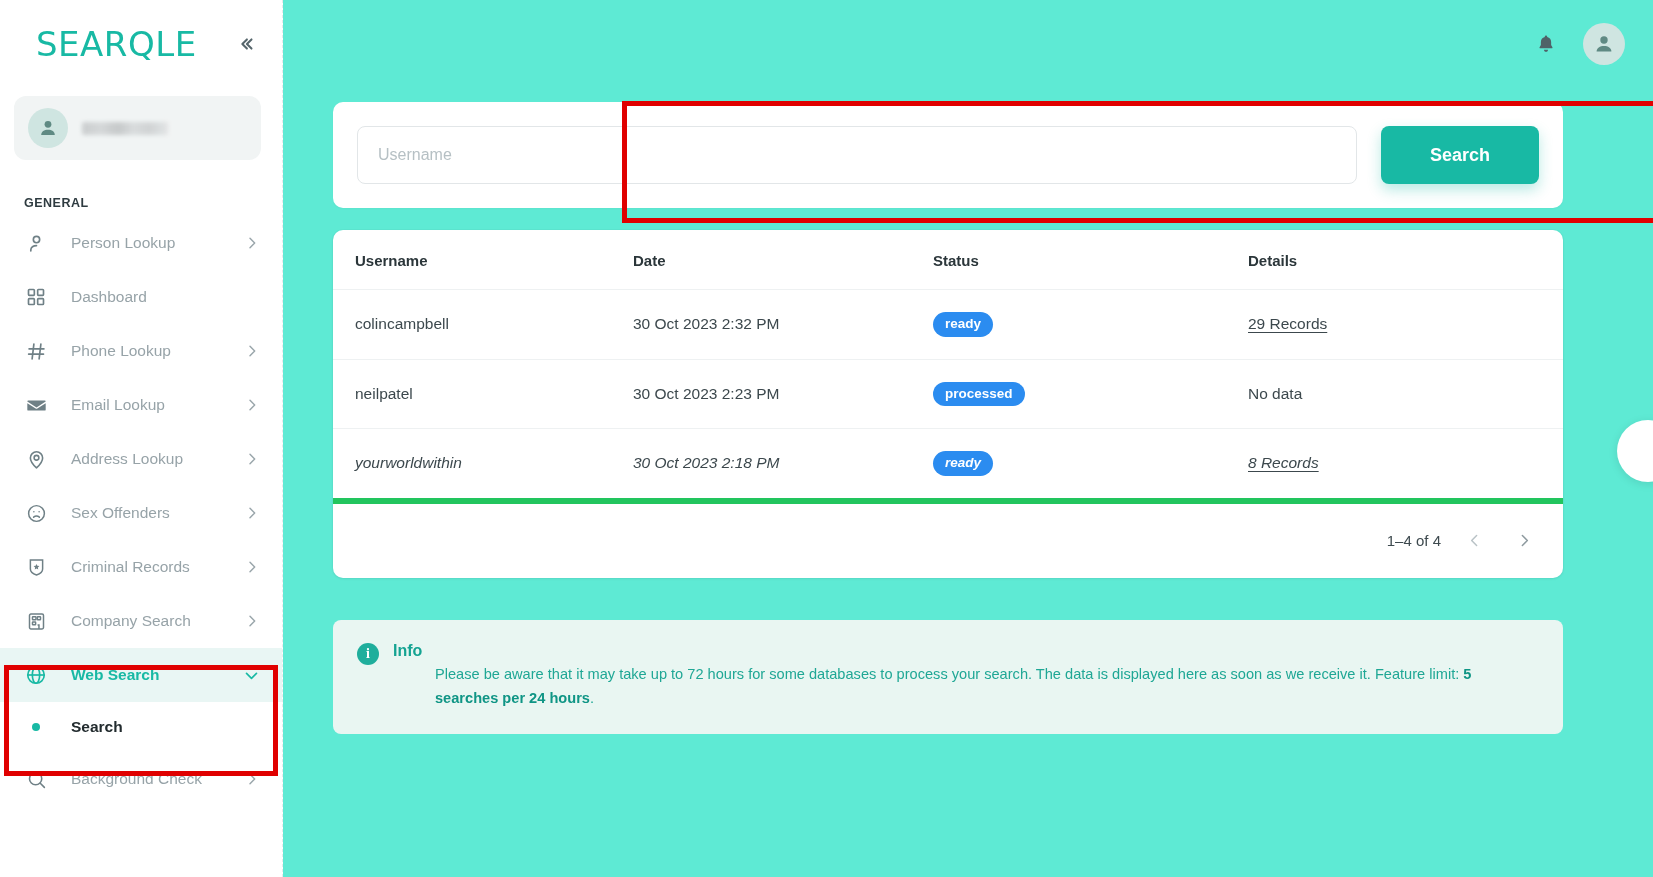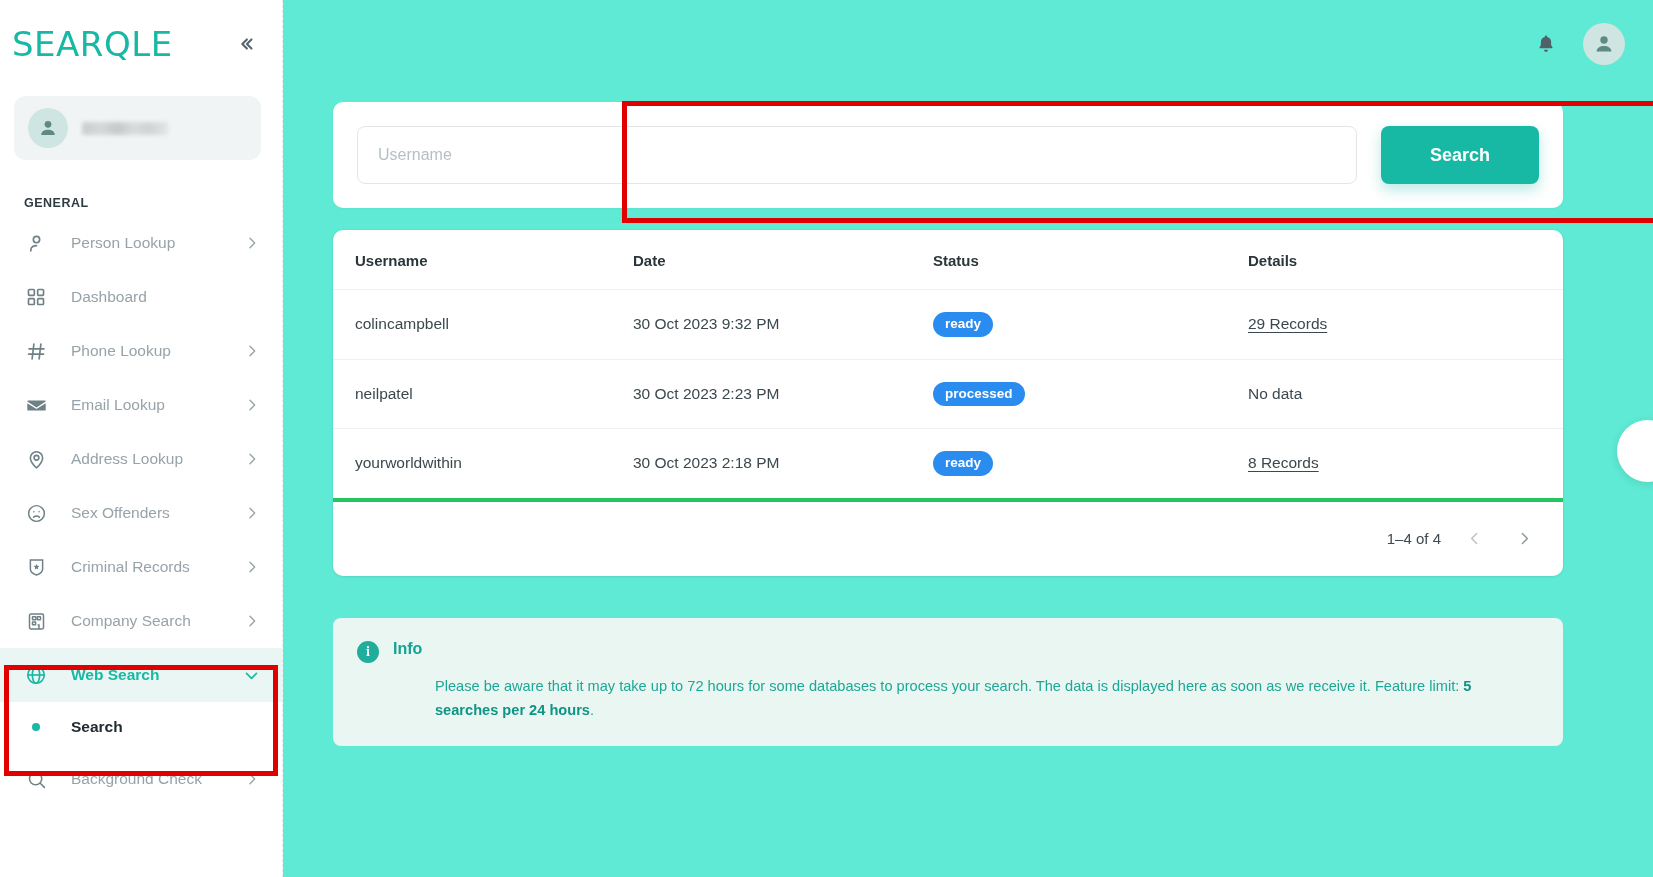--- a/index.html
+++ b/index.html
@@ -31,20 +31,21 @@
     align-items: center;
     padding: 0 20px 0 12px;
   }
   .brand-logo {
     font-size: 34px;
     font-weight: 400;
     letter-spacing: 0.5px;
     color: #18b9a4;
     font-family: "DejaVu Sans", sans-serif;
     line-height: 1;
+    margin-left: 24px;
   }
   .collapse-btn {
     margin-left: auto;
     width: 32px; height: 32px;
     display: flex; align-items: center; justify-content: center;
     color: #55656b;
     cursor: pointer;
   }
   .collapse-btn svg { display:block; }
 
@@ -235,21 +236,21 @@
     color: #2b363a;
     padding: 22px 0 20px 0;
     border-bottom: 1px solid #eef1f2;
   }
   table.records td {
     font-size: 15.5px;
     color: #3c484d;
     padding: 22px 0;
     border-bottom: 1px solid #eef1f2;
   }
-  table.records tr:last-child td { border-bottom: 4px solid #22c55e; }
+  table.records tr:last-child td { border-bottom: 6px solid #22c55e; font-style: italic; }
   .col-user { width: 300px; padding-left: 22px !important; }
   .col-date { width: 300px; }
   .col-status { width: 315px; }
   .col-details { width: auto; }
 
   .badge {
     display: inline-block;
     padding: 5px 12px 6px;
     border-radius: 999px;
     color: #ffffff;
@@ -301,21 +302,21 @@
     display: flex; align-items: center; justify-content: center;
     font-size: 14px; font-weight: 700;
     font-family: "Liberation Serif", serif;
     margin-top: 1px;
   }
   .info-body { flex: 1 1 auto; }
   .info-title {
     font-size: 16px;
     font-weight: 700;
     color: #14a392;
-    margin-bottom: 16px;
+    margin-bottom: 2px;
   }
   .info-text {
     font-size: 14.6px;
     line-height: 1.65;
     color: #1fa795;
     max-width: 1115px;
     margin-left: 42px;
   }
   .info-text b { font-weight: 700; color: #0f9585; }
 
@@ -559,21 +560,21 @@
             <tr>
               <th class="col-user">Username</th>
               <th class="col-date">Date</th>
               <th class="col-status">Status</th>
               <th class="col-details">Details</th>
             </tr>
           </thead>
           <tbody>
             <tr>
               <td class="col-user">colincampbell</td>
-              <td class="col-date">30 Oct 2023 9:32 PM</td>
+              <td class="col-date">30 Oct 2023 2:32 PM</td>
               <td class="col-status"><span class="badge">ready</span></td>
               <td class="col-details"><span class="rec-link">29 Records</span></td>
             </tr>
             <tr>
               <td class="col-user">neilpatel</td>
               <td class="col-date">30 Oct 2023 2:23 PM</td>
               <td class="col-status"><span class="badge">processed</span></td>
               <td class="col-details"><span class="rec-nodata">No data</span></td>
             </tr>
             <tr>

